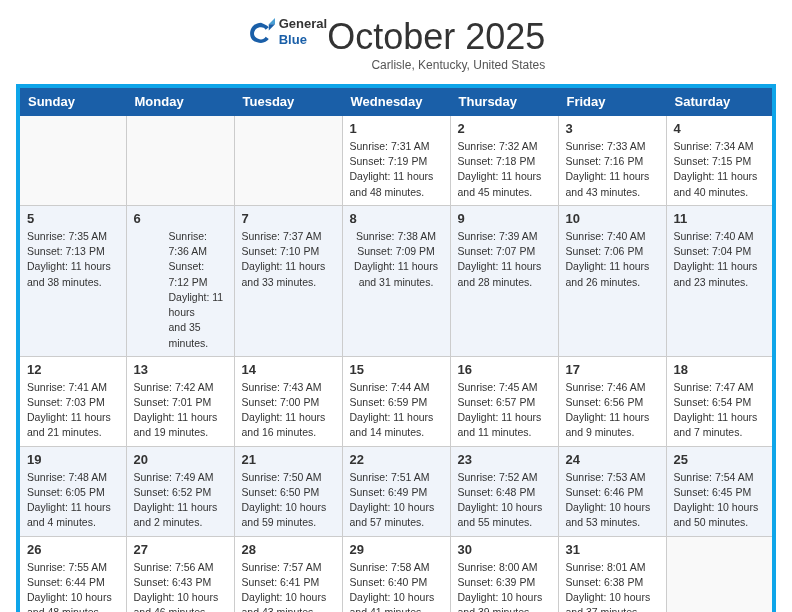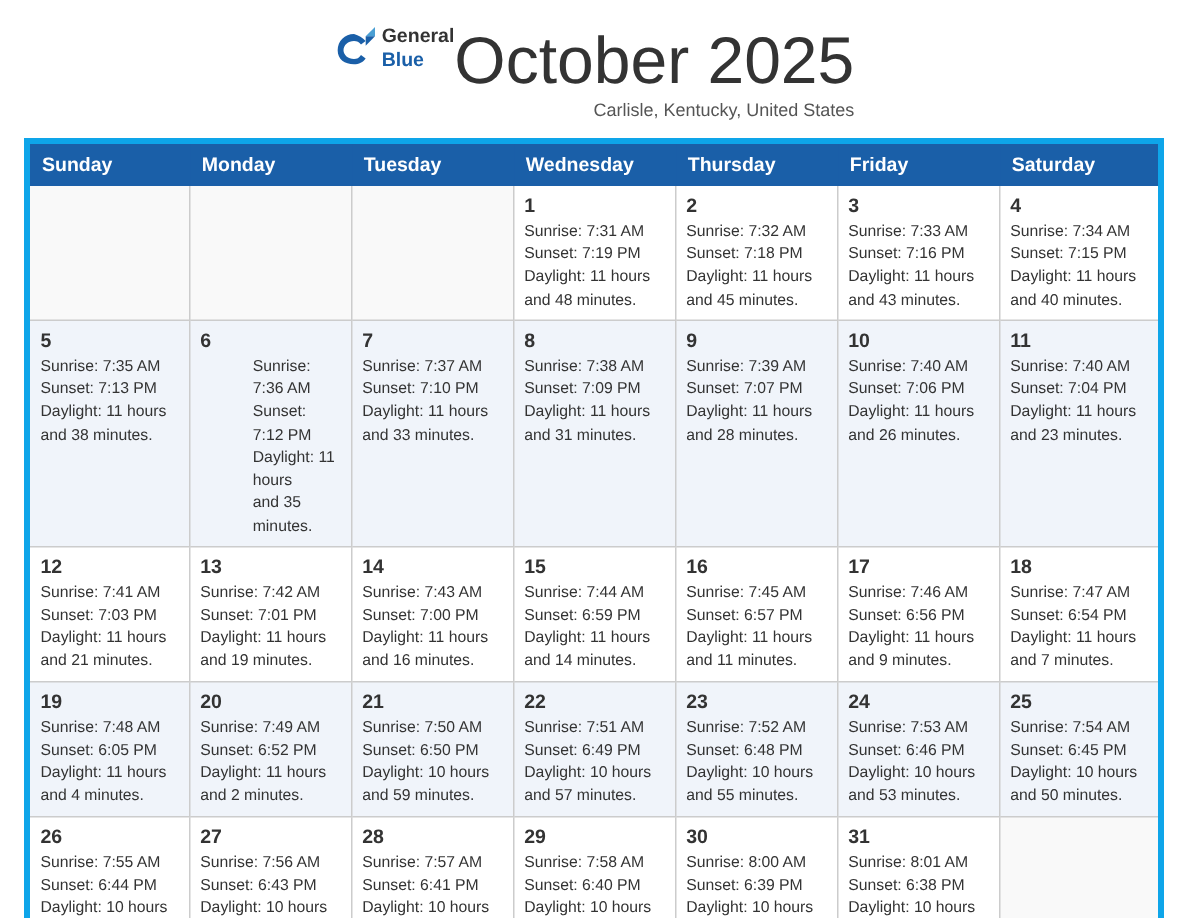--- a/index.html
+++ b/index.html
@@ -31,21 +31,21 @@
     .logo-general { color: #333; }
     .logo-blue { color: #1a5fa8; }
     .logo-icon {
       width: 28px;
       height: 28px;
     }
     .title-block {
       text-align: right;
     }
     .calendar-title {
-      font-size: 44px;
+      font-size: 36px;
       color: #333;
       font-weight: normal;
     }
     .calendar-subtitle {
       font-size: 12px;
       color: #555;
     }
     .calendar {
       width: 100%;
       border-collapse: collapse;
@@ -173,21 +173,21 @@
         </td>
         <td>
           <div class="day-number">7</div>
           <div class="day-info" style="white-space: pre-line;">Sunrise: 7:37 AM
 Sunset: 7:10 PM
 Daylight: 11 hours
 and 33 minutes.</div>
         </td>
         <td>
           <div class="day-number">8</div>
-          <div class="day-info" style="white-space: pre-line;">Sunrise: 7:38 AM
+          <div class="day-info" style="white-space: pre-line; text-align: center;">Sunrise: 7:38 AM
 Sunset: 7:09 PM
 Daylight: 11 hours
 and 31 minutes.</div>
         </td>
         <td>
           <div class="day-number">9</div>
           <div class="day-info" style="white-space: pre-line;">Sunrise: 7:39 AM
 Sunset: 7:07 PM
 Daylight: 11 hours
 and 28 minutes.</div>

